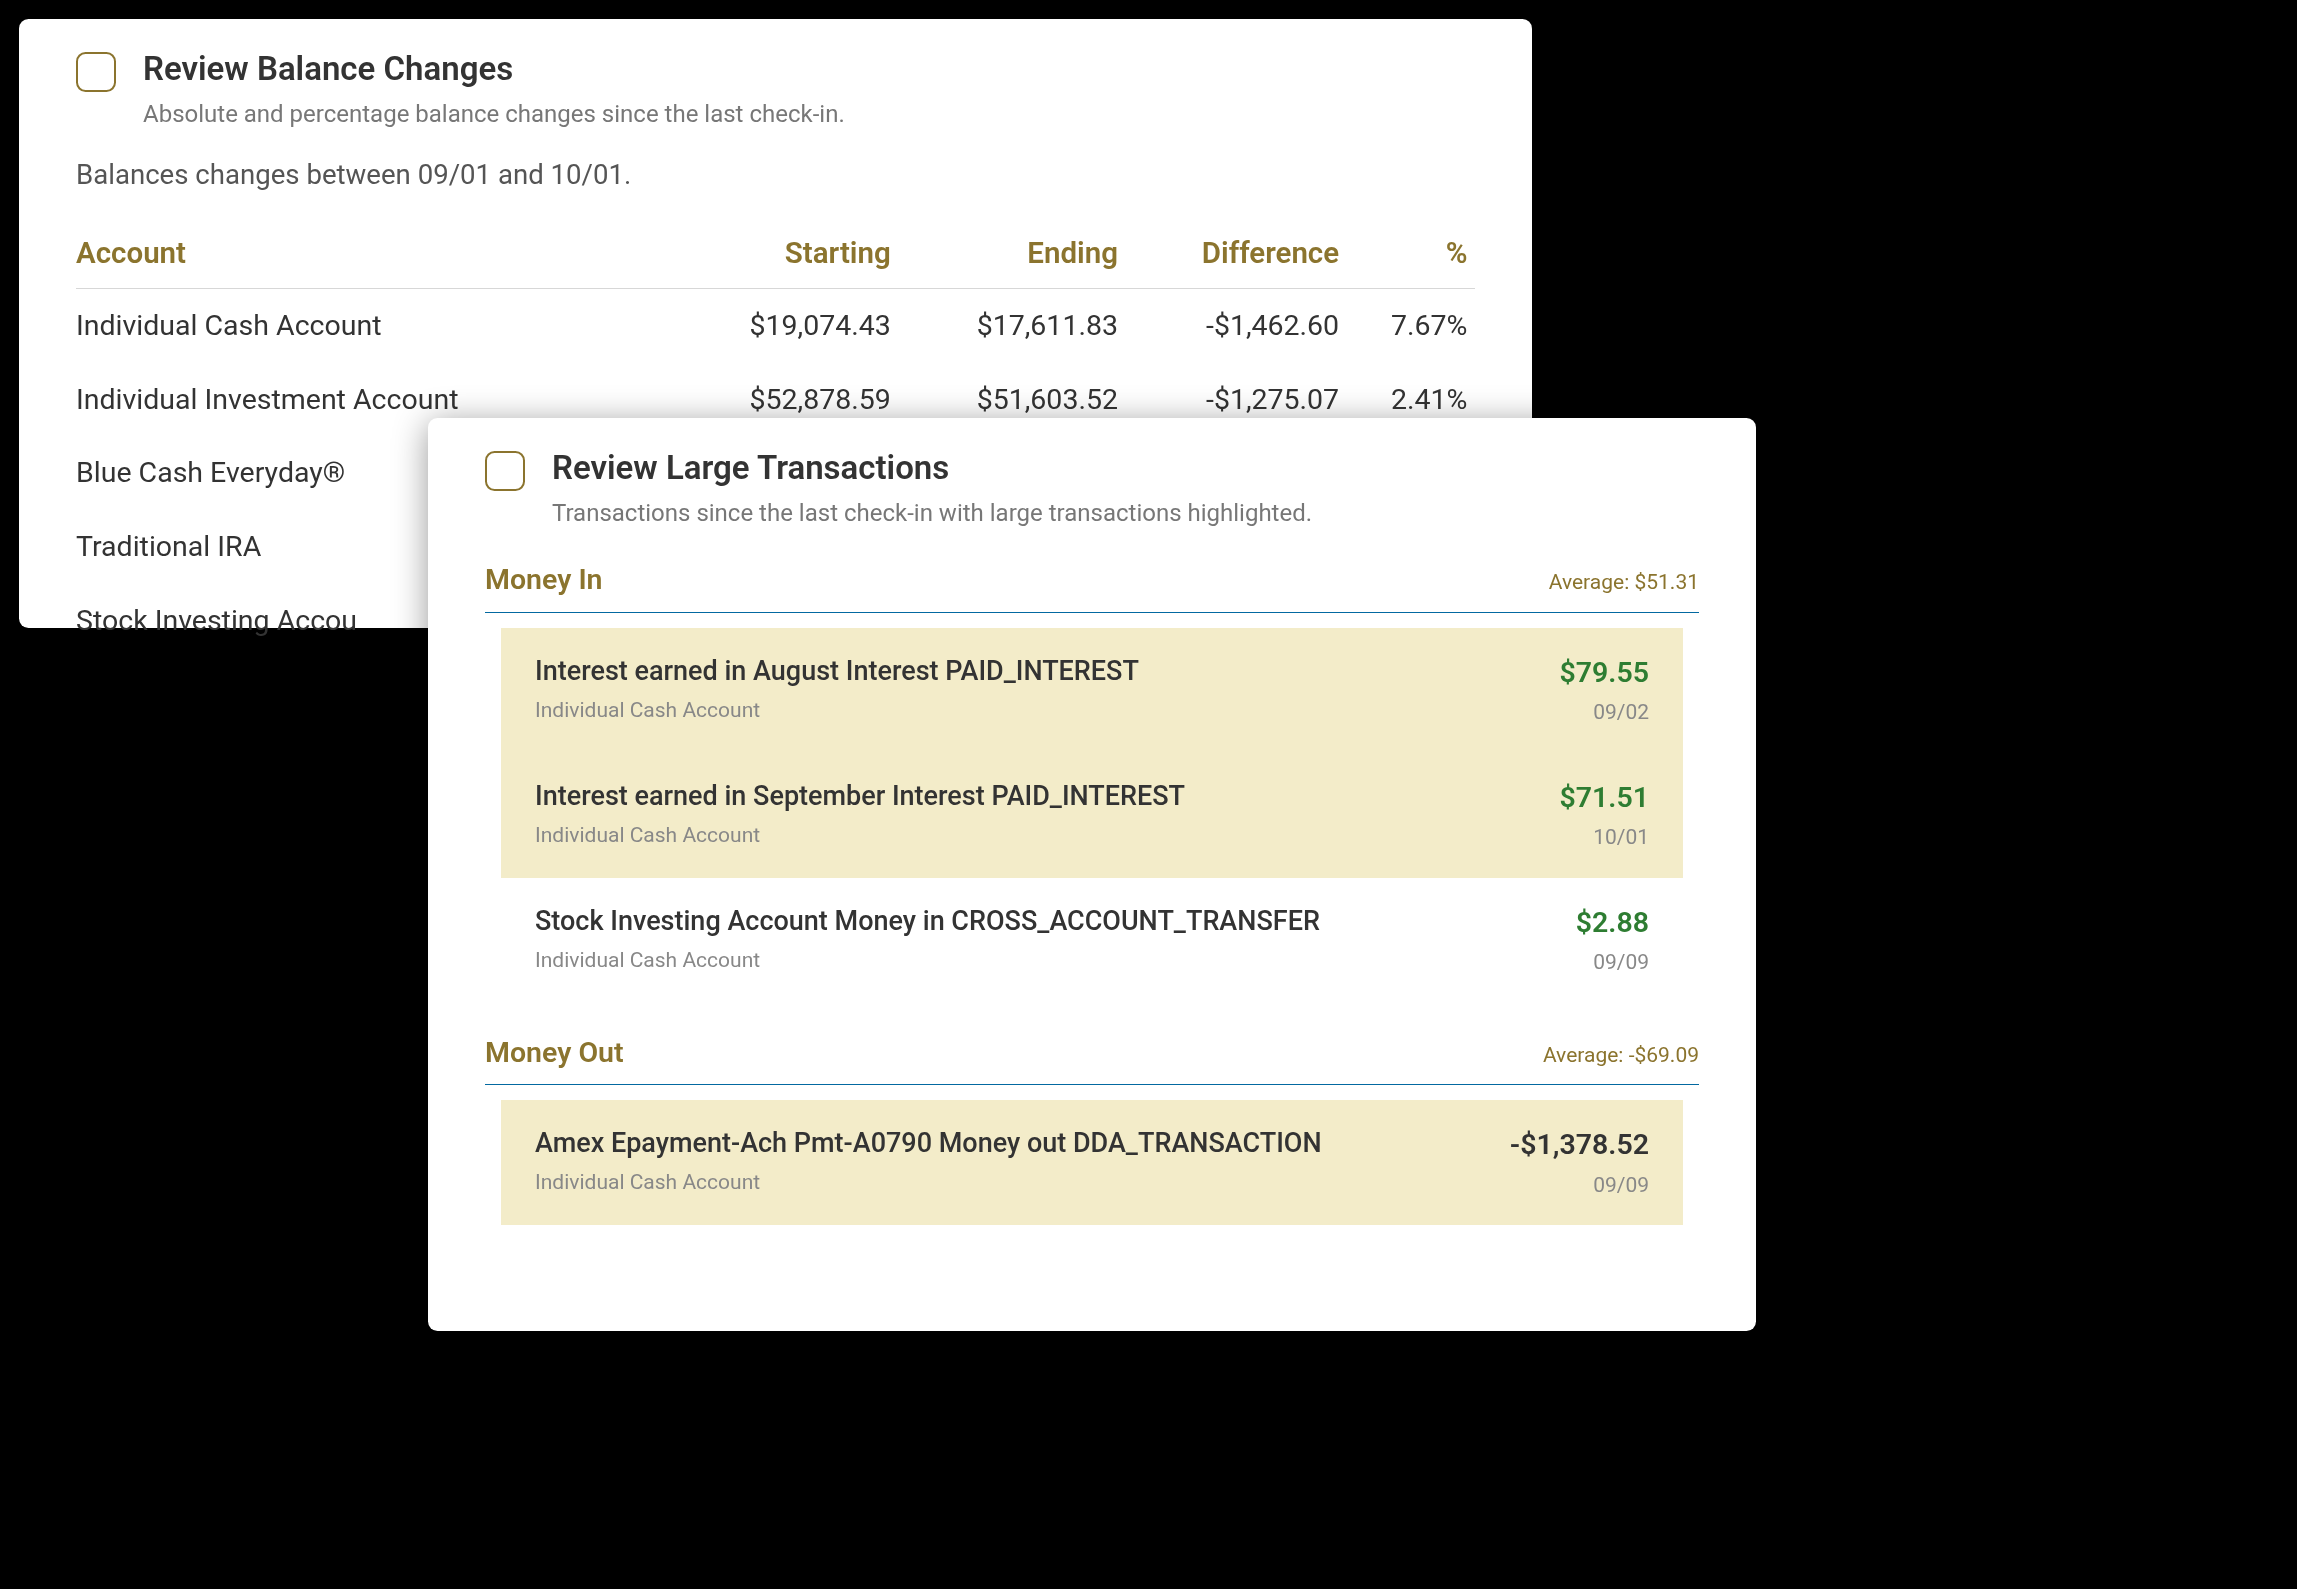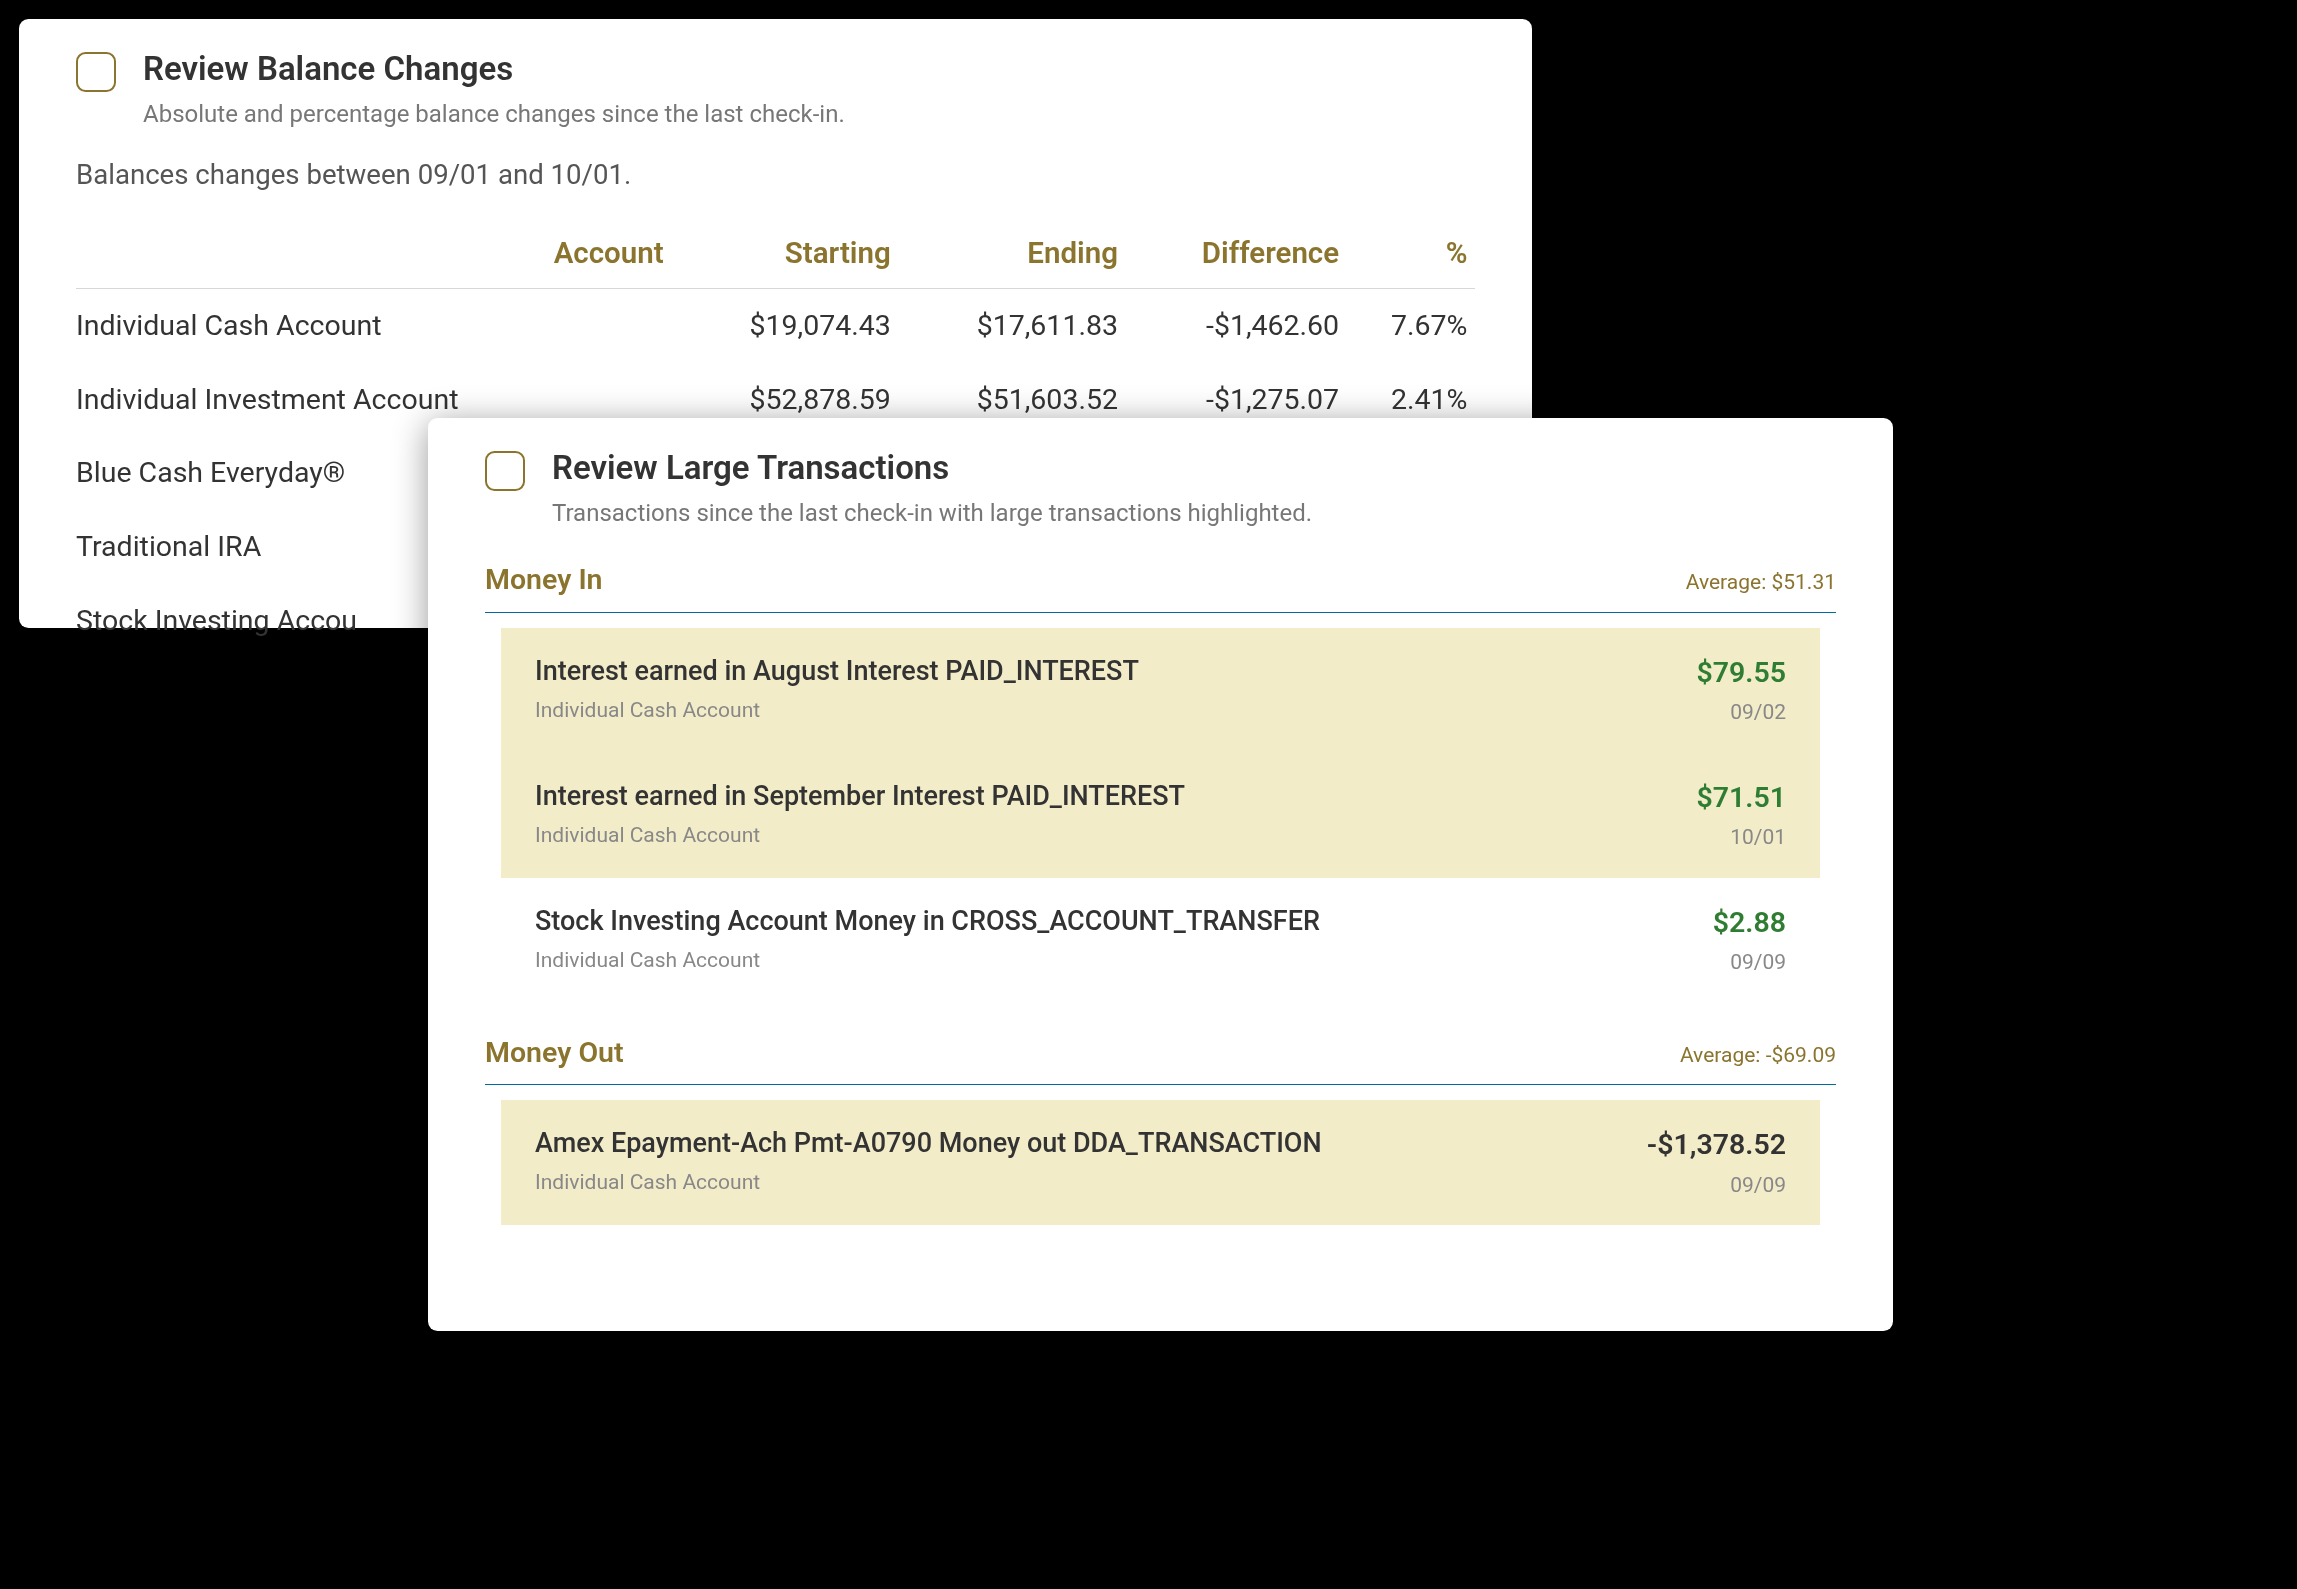--- a/index.html
+++ b/index.html
@@ -25,21 +25,21 @@
   }
   .card-balance {
     left: 19px;
     top: 19px;
     width: 1513px;
     height: 609px;
   }
   .card-tx {
     left: 428px;
     top: 418px;
-    width: 1465px;
+    width: 1328px;
     height: 913px;
   }
   .card-header {
     display: flex;
     align-items: flex-start;
     gap: 27px;
     margin-bottom: 25px;
   }
   .checkbox {
     flex: 0 0 auto;
@@ -65,21 +65,21 @@
     color: #555;
     font-size: 27.6px;
     margin-bottom: 28.5px;
   }
   table.balance-table {
     width: 100%;
     border-collapse: collapse;
     font-size: 28.5px;
   }
   .balance-table th {
-    text-align: right;
+    text-align: left;
     color: #8b742e;
     font-weight: 600;
     padding: 9.5px 7.6px 13.3px 0;
     border-bottom: 1px solid #d7d7d7;
     font-size: 29.5px;
   }
   .balance-table th.right, .balance-table td.right { text-align: right; }
   .balance-table td {
     padding: 17px 7.6px 17px 0;
     color: #333;

